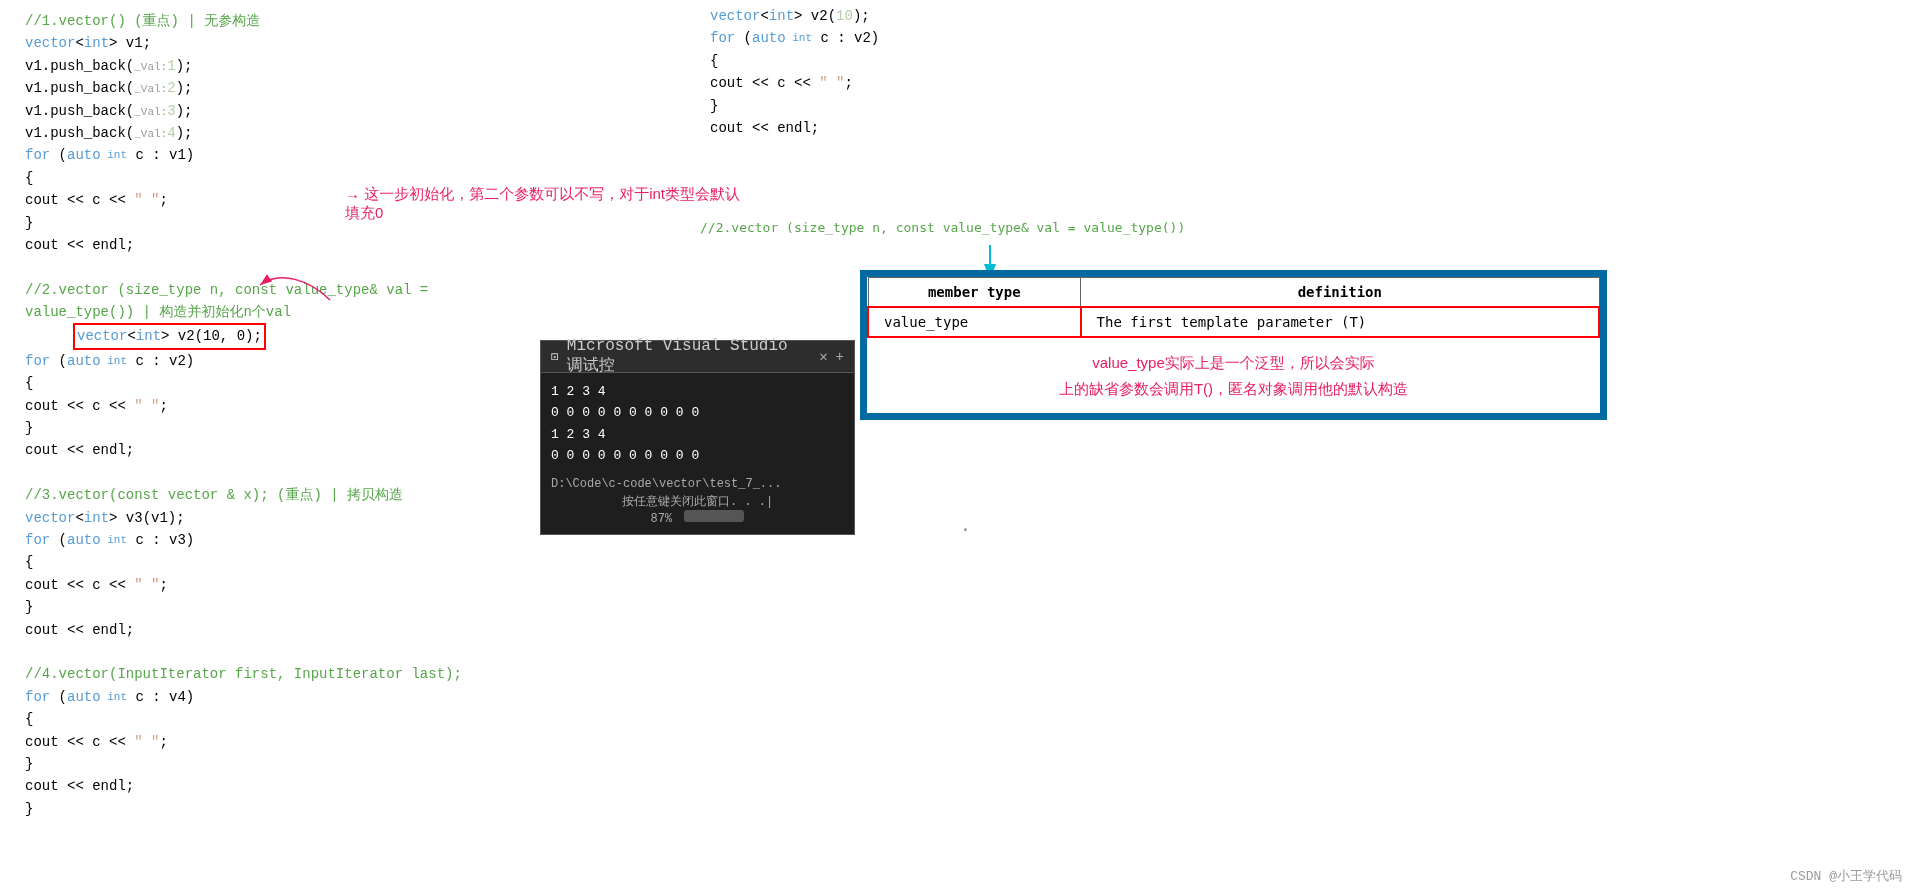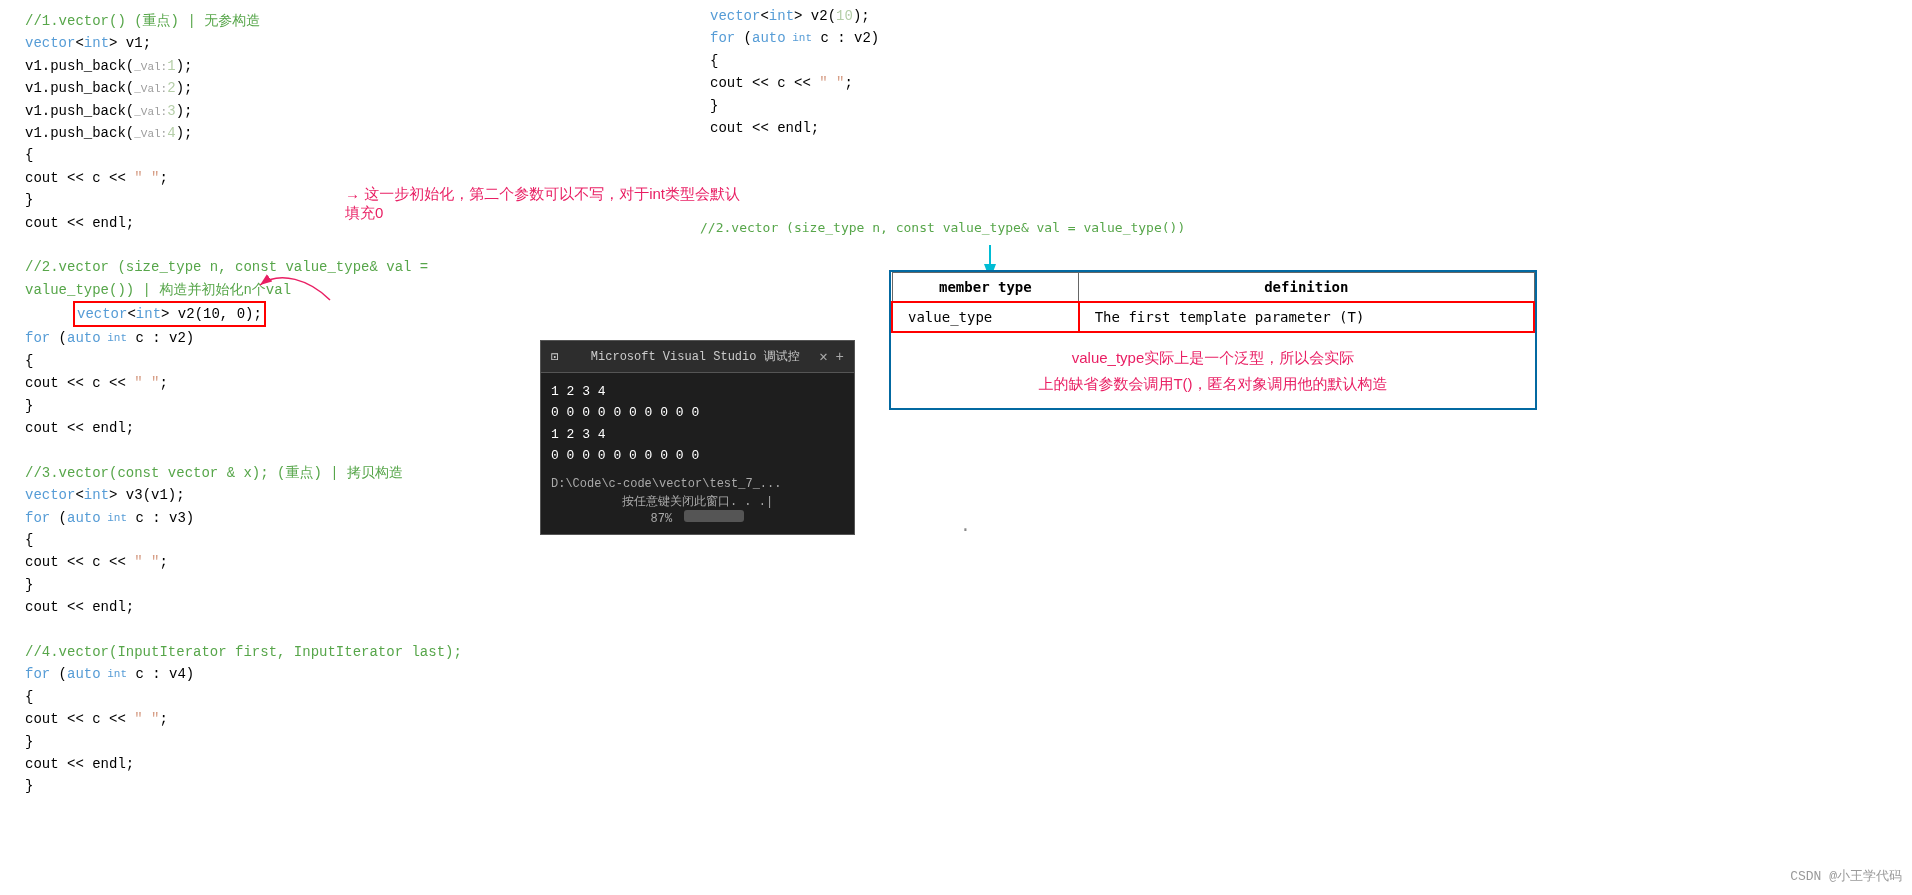--- a/index.html
+++ b/index.html
@@ -53,25 +53,24 @@
       padding: 5px 10px;
       font-size: 14px;
       line-height: 1.6;
     }
 
     
     .annotation-box {
       position: absolute;
       left: 860px;
       top: 270px;
-      width: 648px;
-      border: 2px solid #0369a1;
+      width: 747px;
+      border: 7px solid #0369a1;
       background: #ffffff;
       padding: 0;
-      margin-left: 29px;
     }
 
     .annotation-table {
       width: 100%;
       border-collapse: collapse;
       font-size: 14px;
     }
 
     .annotation-table th {
       border: 1px solid #666;
@@ -122,23 +121,22 @@
       border-bottom: 1px solid #555;
     }
 
     .terminal-icon {
       color: #ccc;
       font-size: 13px;
     }
 
     .terminal-title {
       color: #cccccc;
-      font-size: 12px;
+      font-size: 16px;
       flex: 1;
-      margin-left: 24px;
     }
 
     .terminal-close {
       color: #aaa;
       cursor: pointer;
       font-size: 14px;
     }
 
     .terminal-plus {
       color: #aaa;
@@ -241,20 +239,23 @@
   <div>
     <span class="black">v1.push_back(</span><span class="hint-gray">_Val:</span><span class="num-green">3</span><span class="black">);</span>
   </div>
   
   
   <div>
     <span class="black">v1.push_back(</span><span class="hint-gray">_Val:</span><span class="num-green">4</span><span class="black">);</span>
   </div>
   
   
+  <div>
+    <span class="kw-blue">for</span><span class="black"> (</span><span class="kw-blue">auto</span><span style="font-size:11px;color:#569cd6;vertical-align:middle;"> int</span><span class="black"> c : v1)</span>
+  </div>
   
   
   <div><span class="black">{</span></div>
   
   
   <div>
     <span class="black">    cout &lt;&lt; c &lt;&lt; </span><span class="str-orange">" "</span><span class="black">;</span>
   </div>
   
   

